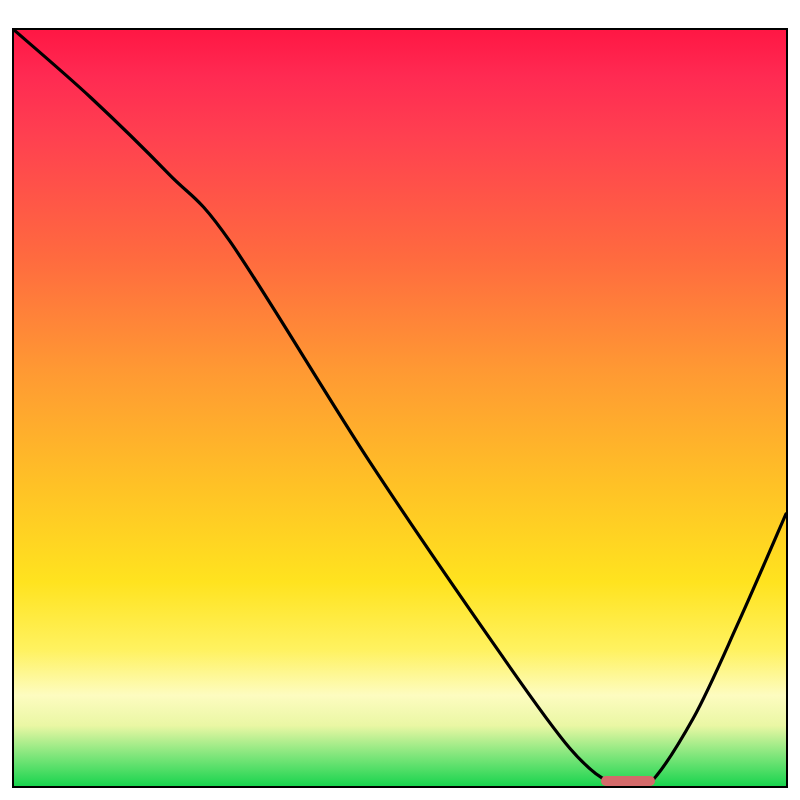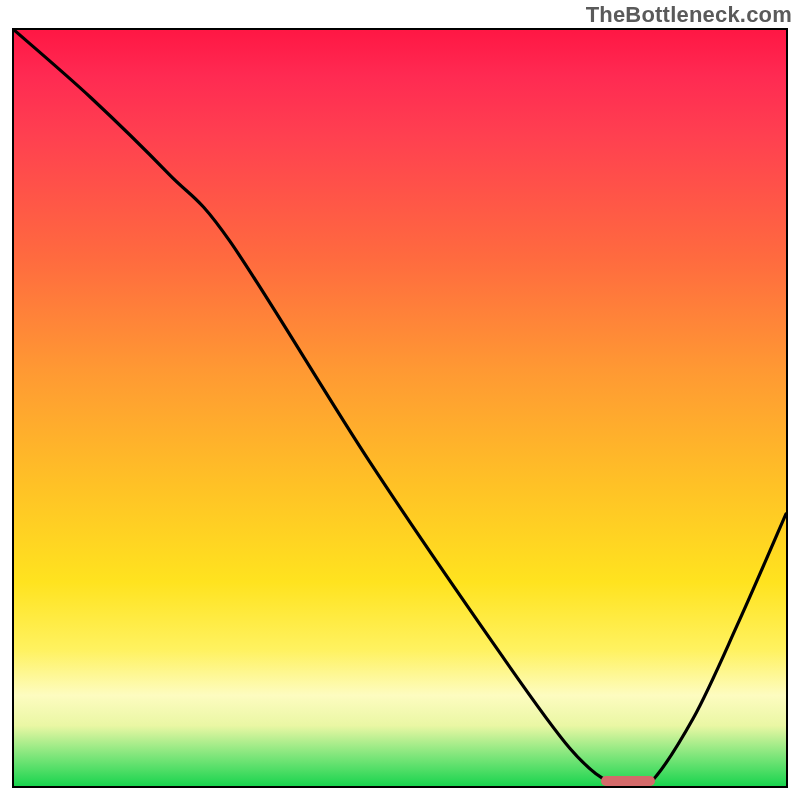--- a/index.html
+++ b/index.html
@@ -67,21 +67,20 @@
     height: 10px;
     border-radius: 5px;
     background: #d46a6a;
   }
 </style>
 </head>
 <body>
 
 <div class="stage">
 
-  <div class="watermark">TheBottleneck.com</div>
 
   <div class="plot-frame">
     <div class="gradient"></div>
 
     <svg class="curve" viewBox="0 0 772 756" preserveAspectRatio="none">
 
       <path id="curve-path" fill="none" stroke="#000000" stroke-width="3.2" stroke-linejoin="round" stroke-linecap="round" d="M 0.0 0.0 C 12.9 11.3, 51.5 44.1, 77.2 68.0 C 102.9 92.0, 131.2 119.7, 154.4 143.6 C 177.6 167.6, 182.7 163.8, 216.2 211.7 C 249.6 259.6, 311.4 364.1, 355.1 430.9 C 398.9 497.7, 445.2 564.5, 478.6 612.4 C 512.1 660.2, 535.3 694.3, 555.8 718.2 C 576.4 742.1, 589.3 749.7, 602.2 756.0 C 615.0 762.3, 620.2 767.3, 633.0 756.0 C 645.9 744.7, 663.9 715.7, 679.4 688.0 C 694.8 660.2, 710.2 623.7, 725.7 589.7 C 741.1 555.7, 764.3 501.5, 772.0 483.8"></path>
     </svg>
 
     <div id="opt-marker" class="optimum-marker" style="left: 586.72px; width: 54.04px; bottom: 0px; background: rgb(212, 106, 106);"></div>

